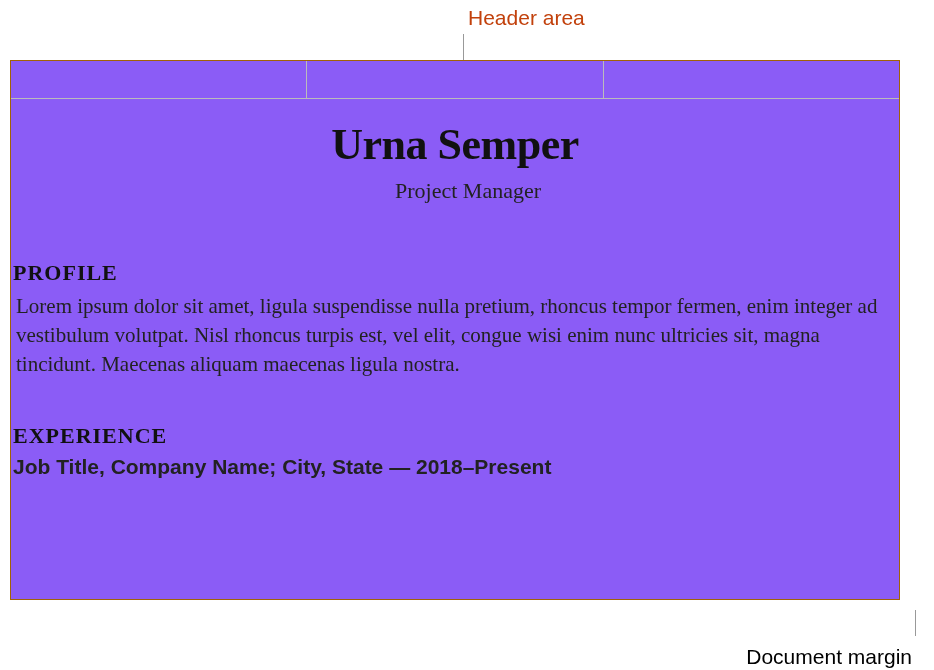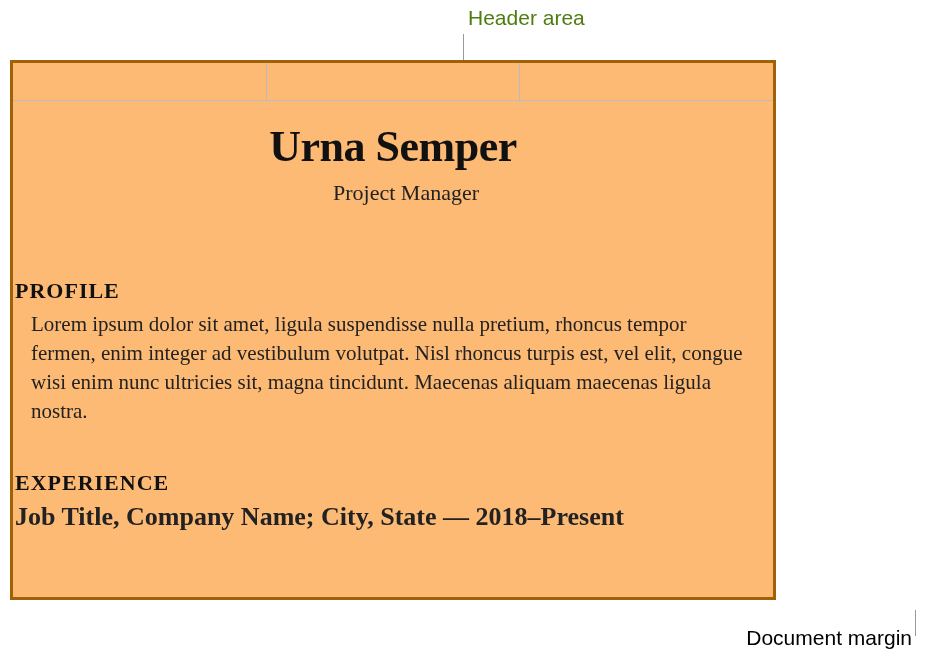--- a/index.html
+++ b/index.html
@@ -13,54 +13,54 @@
       background: #ffffff;
       font-family: Georgia, 'Times New Roman', serif;
       position: relative;
     }
     .label-top {
       position: absolute;
       top: 6px;
       left: 468px;
       font-family: -apple-system, Helvetica, Arial, sans-serif;
       font-size: 21px;
-      color: #4d7c0f;
+      color: #c2410c;
     }
     .label-top-tick {
       position: absolute;
       top: 34px;
       left: 463px;
       width: 1px;
       height: 26px;
       background: #999;
     }
     .label-bottom {
       position: absolute;
-      bottom: 20px;
+      bottom: 1px;
       right: 22px;
       font-family: -apple-system, Helvetica, Arial, sans-serif;
       font-size: 21px;
       color: #000;
     }
     .label-bottom-tick {
       position: absolute;
       bottom: 34px;
       right: 18px;
       width: 1px;
       height: 26px;
       background: #999;
     }
     .document-page {
       position: absolute;
       top: 60px;
       left: 10px;
-      width: 766px;
+      width: 890px;
       height: 540px;
-      background: #fdba74;
-      border: 3px solid #a16207;
+      background: #8b5cf6;
+      border: 1px solid #a16207;
       overflow: hidden;
     }
     .header-area {
       height: 38px;
       border-bottom: 1px solid #bbb;
       display: flex;
     }
     .header-cell {
       flex: 1;
       border-right: 1px solid #bbb;
@@ -91,37 +91,37 @@
       color: #222;
       margin-top: 8px;
       padding-left: 26px;
     }
     .section-heading {
       font-family: Georgia, 'Times New Roman', serif;
       font-size: 22px;
       font-weight: 700;
       letter-spacing: 1px;
       color: #111;
-      margin-top: 72px;
+      margin-top: 56px;
       padding: 0 2px;
     }
     .section-heading.exp {
       margin-top: 44px;
     }
     .paragraph {
       font-family: Georgia, 'Times New Roman', serif;
       font-size: 21px;
       line-height: 1.38;
       color: #222;
       margin-top: 6px;
-      padding: 0 18px;
+      padding: 0 5px;
     }
     .job-line {
-      font-family: Liberation Serif, serif;
-      font-size: 26px;
+      font-family: Liberation Sans, sans-serif;
+      font-size: 21px;
       font-weight: 700;
       color: #222;
       margin-top: 6px;
       padding: 0 2px;
     }
   </style>
 </head>
 <body>
 
 <div class="label-top">Header area</div>

